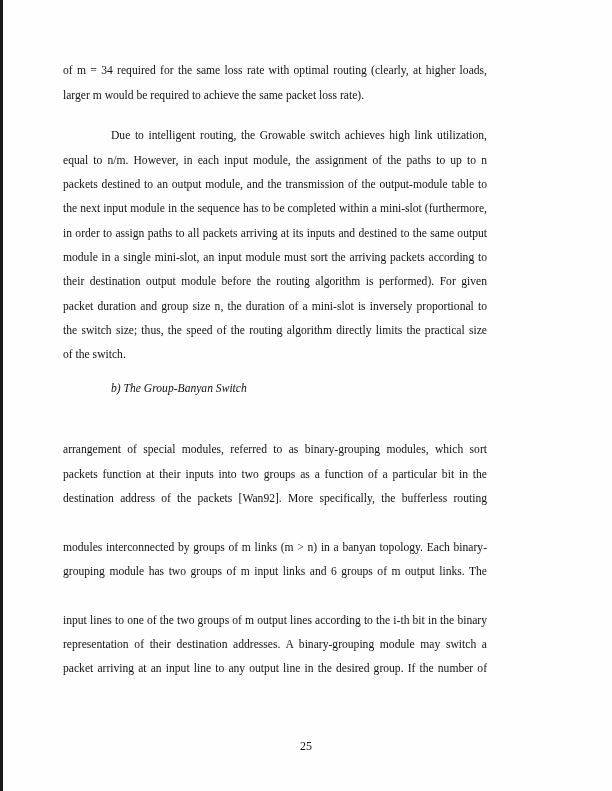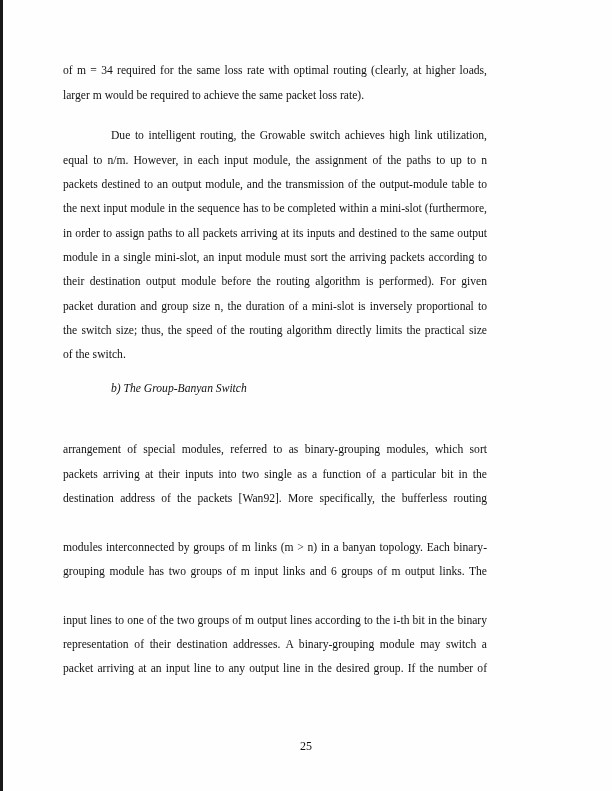--- a/index.html
+++ b/index.html
@@ -30,21 +30,21 @@
   <div class="line" style="top:227px">in order to assign paths to all packets arriving at its inputs and destined to the same output</div>
   <div class="line" style="top:251px">module in a single mini-slot, an input module must sort the arriving packets according to</div>
   <div class="line" style="top:275px">their destination output module before the routing algorithm is performed). For given</div>
   <div class="line" style="top:300px">packet duration and group size n, the duration of a mini-slot is inversely proportional to</div>
   <div class="line" style="top:324px">the switch size; thus, the speed of the routing algorithm directly limits the practical size</div>
   <div class="line last" style="top:348px">of the switch.</div>
 
   <div class="heading" style="top:382px">b) The Group-Banyan Switch</div>
 
   <div class="line" style="top:443px">arrangement of special modules, referred to as binary-grouping modules, which sort</div>
-  <div class="line" style="top:468px">packets arriving at their inputs into two single as a function of a particular bit in the</div>
+  <div class="line" style="top:468px">packets function at their inputs into two groups as a function of a particular bit in the</div>
   <div class="line" style="top:492px">destination address of the packets  [Wan92]. More specifically, the bufferless routing</div>
   <div class="line" style="top:541px">modules interconnected by groups of m links (m &gt; n) in a banyan topology. Each binary-</div>
   <div class="line" style="top:565px">grouping module has two groups of m input links and 6 groups of m output links. The</div>
   <div class="line" style="top:614px">input lines to one of the two groups of m output lines according to the i-th bit in the binary</div>
   <div class="line" style="top:638px">representation of their destination addresses. A binary-grouping module may switch a</div>
   <div class="line" style="top:662px">packet arriving at an input line to any output line in the desired group. If the number of</div>
 
   <div class="pagenum">25</div>
 </div>
 

